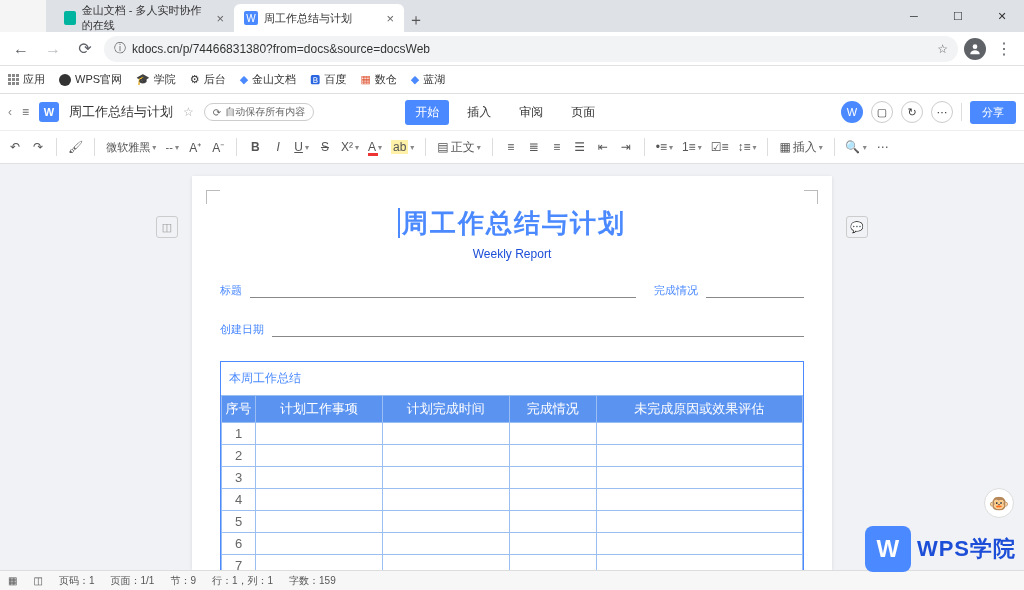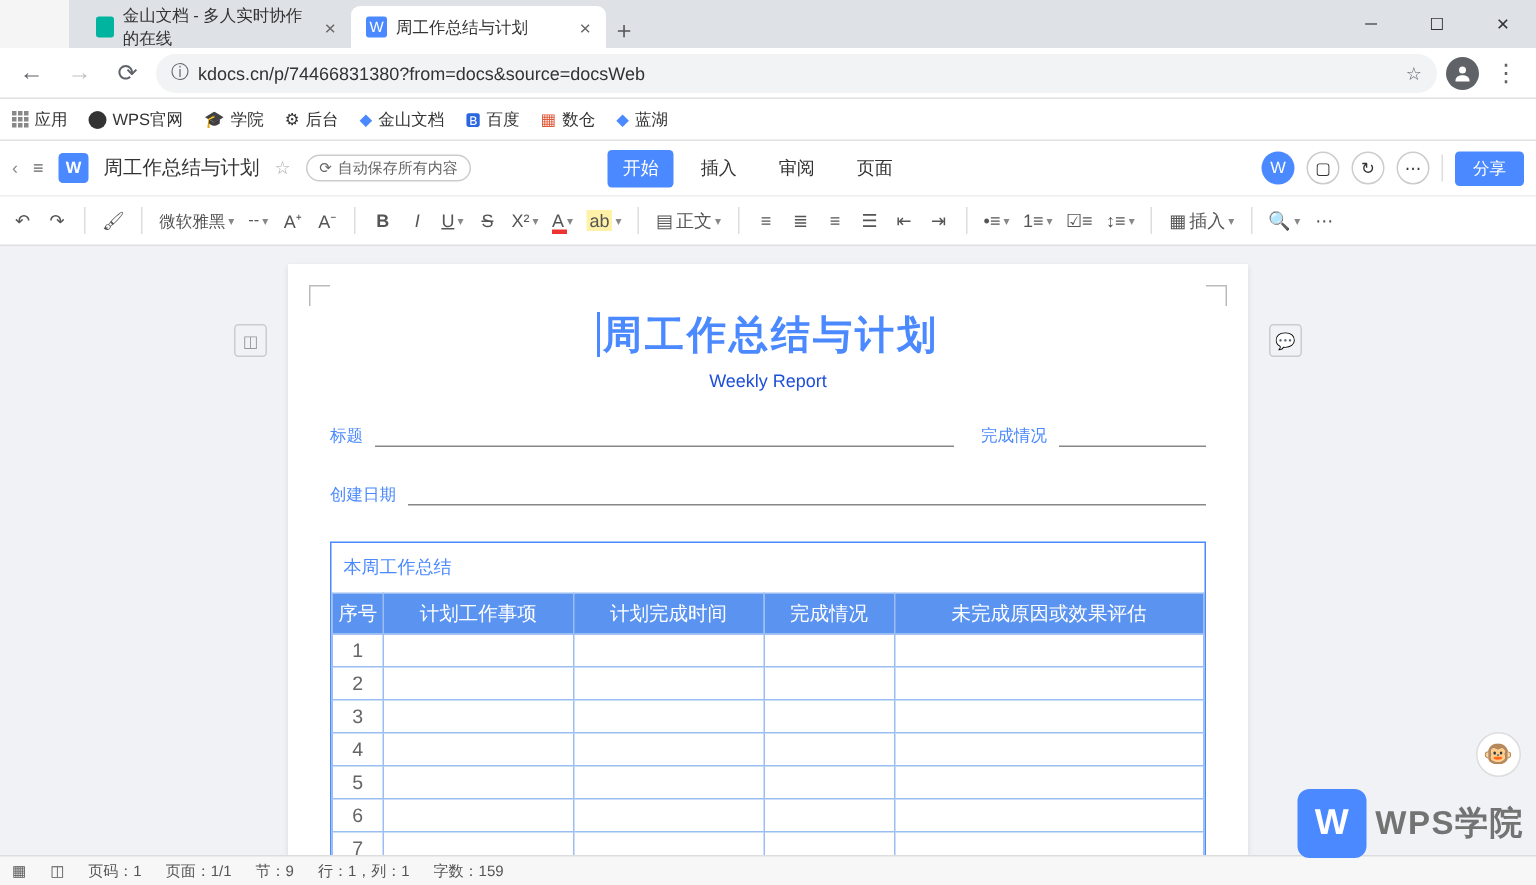--- a/index.html
+++ b/index.html
@@ -82,21 +82,21 @@
 .tbl td { border: 1px solid #9bbef2; padding: 3px 4px; height: 16px; color: #666; text-align: center; }
 .tbl td.num { width: 34px; }
 
 
 .status-bar { background: #f7f7f7; border-top: 1px solid #ddd; height: 20px; display: flex; align-items: center; padding: 0 8px; gap: 16px; font-size: 10px; color: #555; position: absolute; bottom: 0; left: 0; right: 0; }
 .status-bar .grp { display: flex; align-items: center; gap: 4px; }
 
 
 .watermark { position: absolute; right: 8px; bottom: 18px; display: flex; align-items: center; gap: 6px; }
 .watermark .wm-logo { width: 46px; height: 46px; background: #4a89ff; border-radius: 8px; display: flex; align-items: center; justify-content: center; color: #fff; font-size: 24px; font-weight: bold; }
-.watermark .wm-text { font-size: 22px; font-weight: bold; color: #737373; letter-spacing: 1px; }
+.watermark .wm-text { font-size: 22px; font-weight: bold; color: #1d4ed8; letter-spacing: 1px; }
 
 .assist { position: absolute; right: 10px; bottom: 72px; width: 30px; height: 30px; border-radius: 50%; background: #fff; border: 1px solid #ddd; display: flex; align-items: center; justify-content: center; font-size: 16px; }
 </style>
 </head>
 <body>
 
 <div class="browser-top">
   <div class="tabs">
     <div class="tab">
       <span class="favicon" style="background:#00b4a0;border-radius:2px;"></span>

